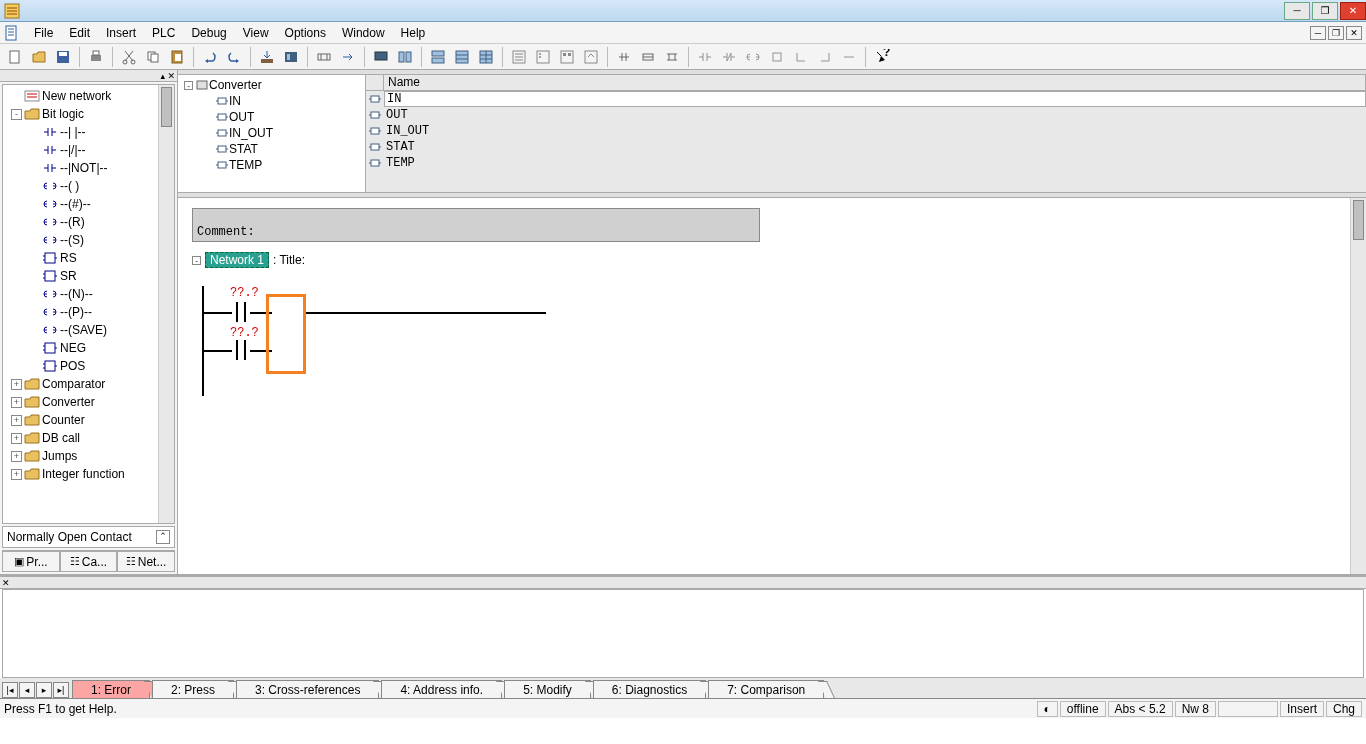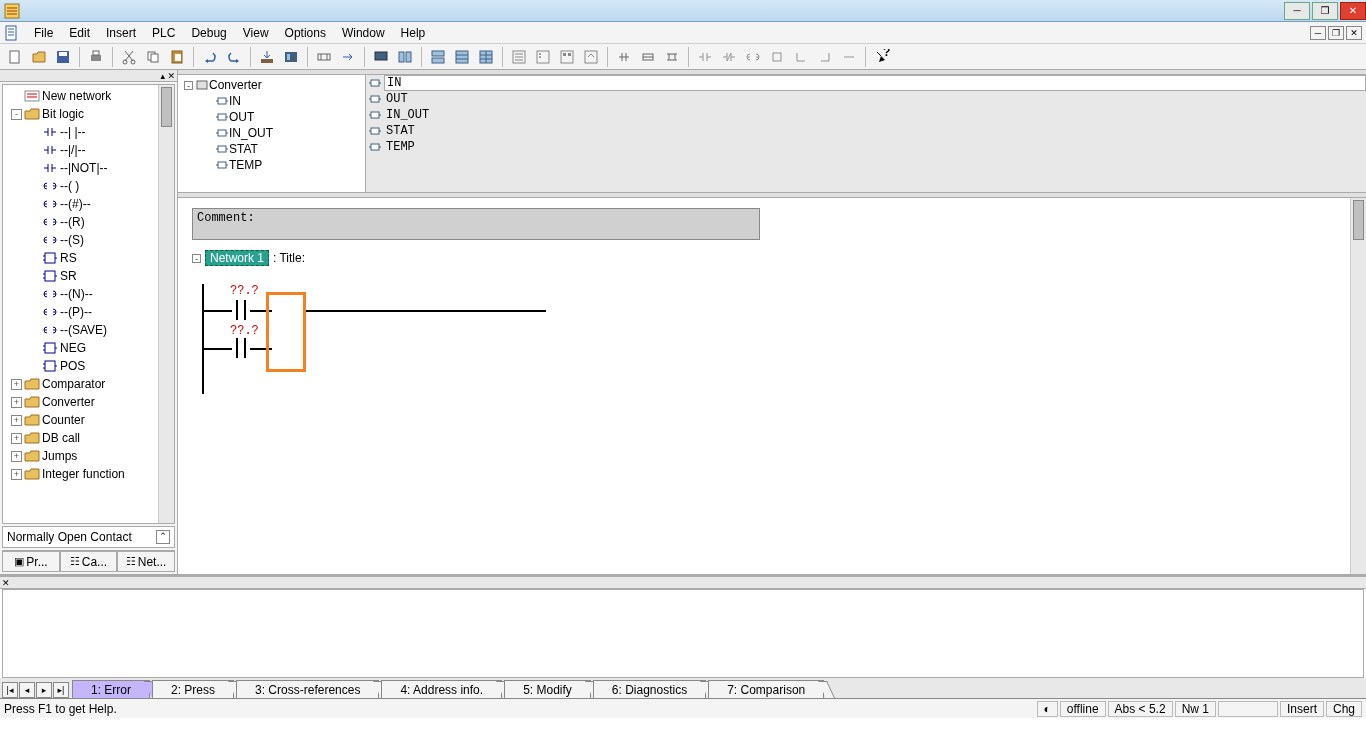--- a/index.html
+++ b/index.html
@@ -60,41 +60,41 @@
 .ifaceright .row.sel .nm{ background:#fff; border:1px solid #aaa; }
 
 .itree .node{height:16px;display:flex;align-items:center;font-family:"Courier New",monospace;font-size:12px;}
 .itree .tw{width:9px;height:9px;border:1px solid #888;font-size:8px;line-height:7px;text-align:center;margin-right:2px;}
 
 
 .editor { flex:1; background:#fff; position:relative; padding:10px 14px; overflow:auto;}
 .editor .scroll { position:absolute;right:0;top:0;bottom:0;width:16px;background:#e8e8e8;border-left:1px solid #ccc;}
 .editor .scroll .thumb{position:absolute;top:2px;left:2px;right:2px;height:40px;background:#c0c0c0;border:1px solid #888;}
 .fbtitle { font-family:"Courier New",monospace; font-size:12px; margin-bottom:4px;}
-.commentbox { width:568px; height:32px; background:#d0d0d0; border:1px solid #888; padding:2px 4px; font-family:"Courier New",monospace;}
+.commentbox { width:568px; height:32px; background:#d0d0d0; border:1px solid #888; padding:16px 4px; font-family:"Courier New",monospace;}
 .nettitle { margin-top:10px; font-family:"Courier New",monospace; display:flex;align-items:center;gap:4px;}
 .nettitle .tw{width:9px;height:9px;border:1px solid #888;font-size:8px;line-height:7px;text-align:center;}
 .nettitle .netlabel{ background:#2aa090; color:#fff; padding:0 4px; border:1px dashed #063;}
 .ladder { position:relative; margin-top:18px; margin-left:10px; height:110px;}
 .rail { position:absolute; left:0; top:0; bottom:0; width:2px; background:#000;}
 .rung { position:absolute; height:2px; background:#000;}
 .contact { position:absolute; width:18px; height:20px;}
 .contact::before,.contact::after{content:"";position:absolute;top:0;bottom:0;width:2px;background:#000;}
 .contact::before{left:4px;} .contact::after{right:4px;}
 .qmark{position:absolute;color:#c00;font-family:"Courier New",monospace;font-size:12px;}
 .selbox{position:absolute;border:3px solid #f58020;}
 
 
 .bottompane { height:124px; border-top:3px solid #aaa; display:flex; flex-direction:column;}
 .bottompane .closer{height:12px;background:#e8e8e8;display:flex;align-items:center;padding-left:2px;font-size:9px;border-bottom:1px solid #aaa;}
 .bottompane .body{flex:1;background:#fff;border:1px solid #aaa;margin:0 2px;}
 .bottompane .tabs{height:20px;display:flex;align-items:flex-end;background:#e8e8e8;padding-left:2px;}
 .bottompane .navbtn{width:16px;height:16px;border:1px solid #888;background:#f4f4f4;display:flex;align-items:center;justify-content:center;font-size:9px;margin-right:1px;}
 .bottompane .tab{height:18px;padding:0 18px;border:1px solid #888;border-bottom:none;background:#f4f4f4;margin-left:2px;border-radius:0 0 0 0;position:relative;display:flex;align-items:center;}
-.bottompane .tab.active{background:#c4b5fd;}
+.bottompane .tab.active{background:#fca5a5;}
 .bottompane .tab::after{content:"";position:absolute;right:-8px;top:0;bottom:0;width:8px;background:inherit;border-right:1px solid #888;border-top:1px solid #888;transform:skewX(25deg);}
 
 
 .statusbar { height:20px; border-top:1px solid #888; background:#f4f4f4; display:flex; align-items:center; padding:0 4px; font-size:12px;}
 .statusbar .cell{border:1px solid #bbb;height:16px;padding:0 6px;margin-left:2px;display:flex;align-items:center;}
 .statusbar .spacer{flex:1;}
 
 .folder-icon{fill:#e8c060;stroke:#a07020;stroke-width:1;}
 </style>
 </head>
@@ -639,20 +639,24 @@
             <span style="width:24px;display:inline-block"></span>
             <span style="width:11px;display:inline-block"></span>
             <svg width="14" height="12" viewBox="0 0 14 12">
               <rect x="3" y="3" width="8" height="6" fill="#fff" stroke="#406080"></rect>
               <path d="M1 6h2M11 6h2" stroke="#406080"></path>
             </svg> 
             <span>TEMP</span>
           </div>
         </div>
       <div class="ifaceright">
+        <div class="colhdr">
+            <div class="c1"></div>
+            <div class="c2">Name</div>
+          </div>
         <div class="rows" id="ifacerows">
             <div class="row sel">
               <span class="ic">
                 <svg width="14" height="12" viewBox="0 0 14 12">
                   <rect x="3" y="3" width="8" height="6" fill="#fff" stroke="#406080"></rect>
                   <path d="M1 6h2M11 6h2" stroke="#406080"></path>
                 </svg>
               </span>
               <span class="nm">IN</span>
             </div>
@@ -745,17 +749,17 @@
       <div class="tab">7: Comparison</div>
     </div>
 </div>
 
 <div class="statusbar">
   <span>Press F1 to get Help.</span>
   <span class="spacer"></span>
   <span class="cell">◐</span>
   <span class="cell">offline</span>
   <span class="cell">Abs &lt; 5.2</span>
-  <span class="cell">Nw 1</span>
+  <span class="cell">Nw 8</span>
   <span class="cell" style="width:60px"></span>
   <span class="cell">Insert</span>
   <span class="cell">Chg</span>
 </div>
 
 </body></html>

